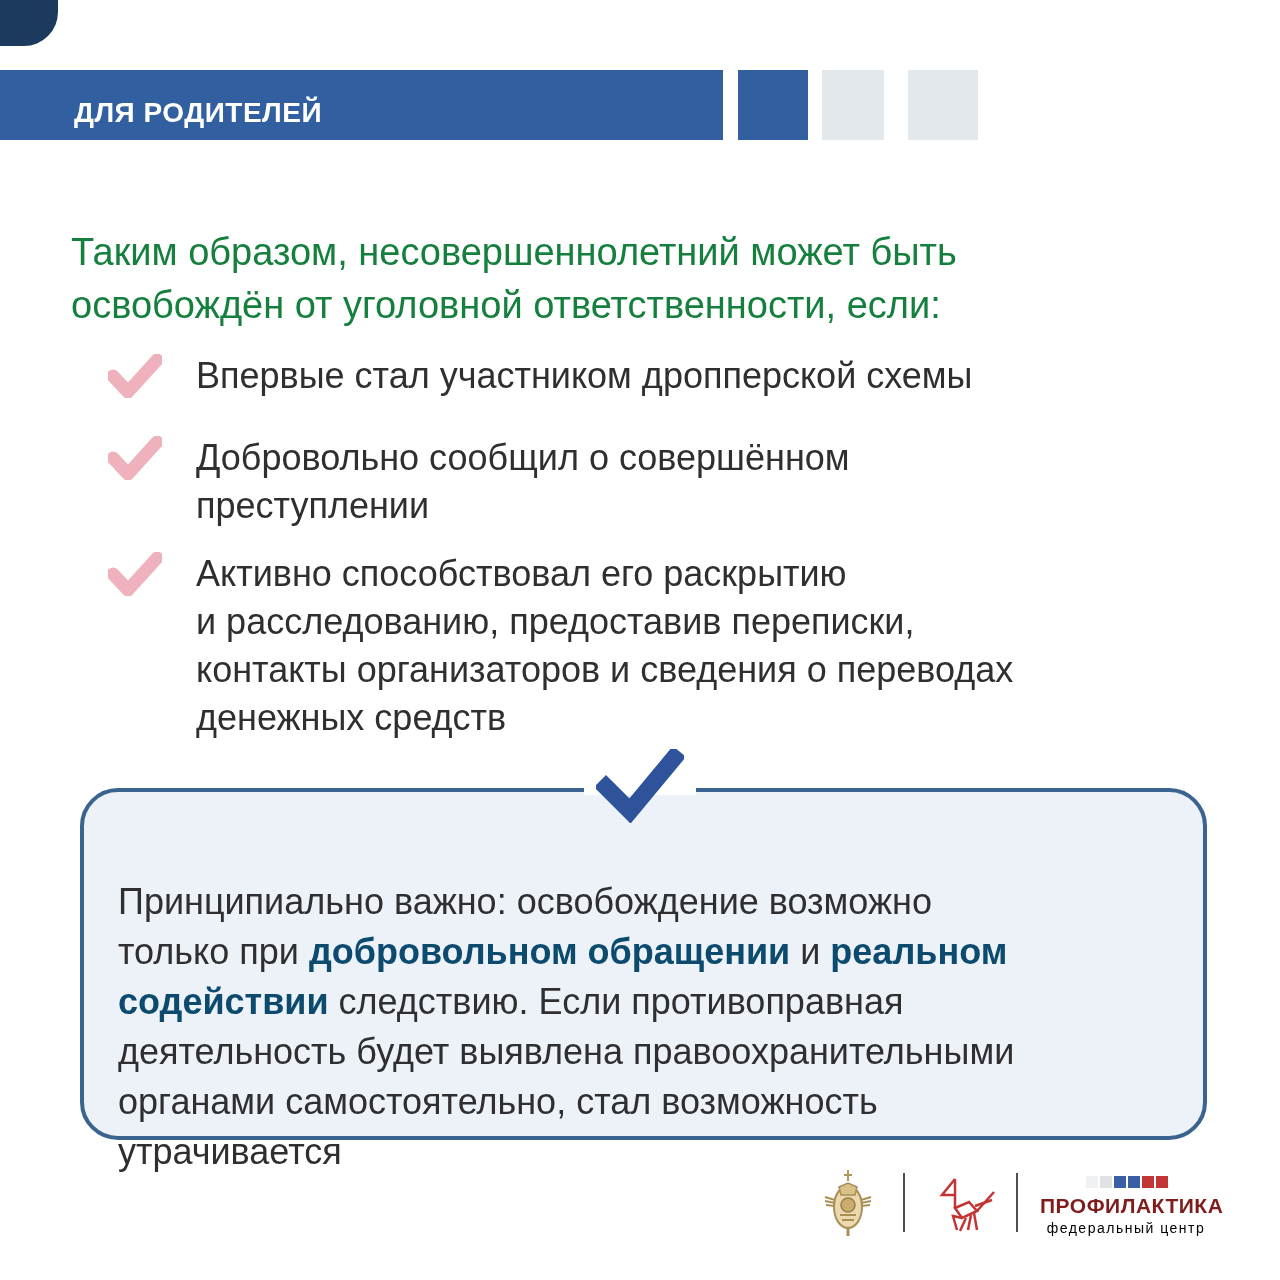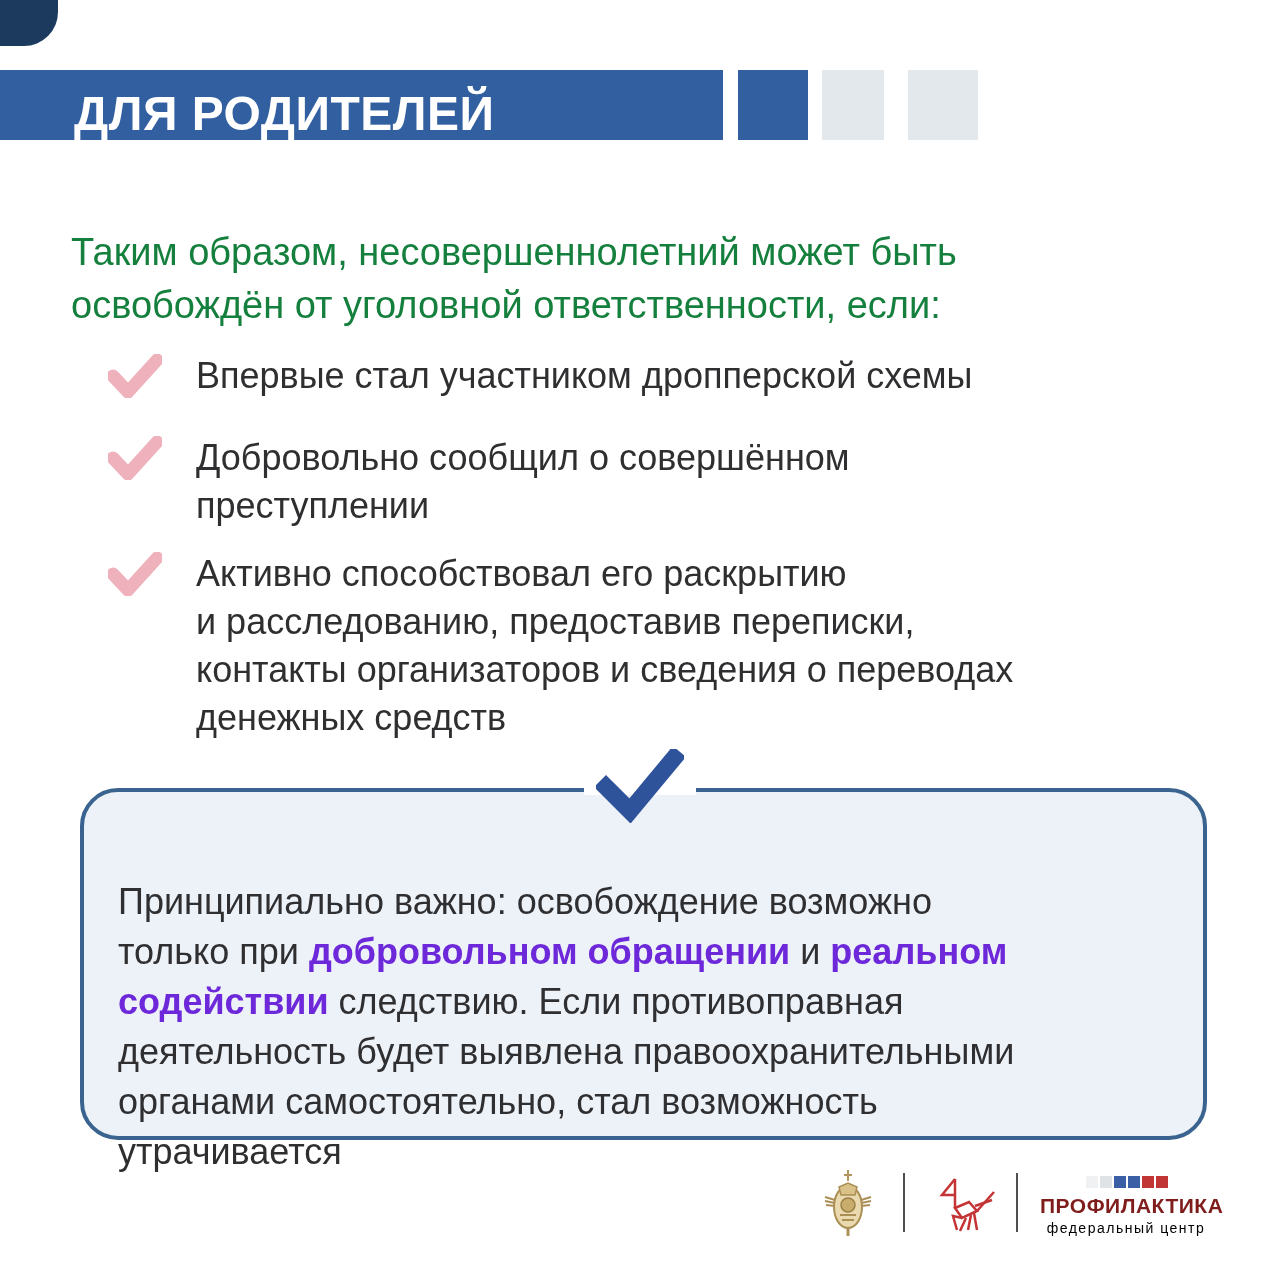--- a/index.html
+++ b/index.html
@@ -10,21 +10,21 @@
   }
   .corner-accent {
     position:absolute; top:0; left:0; width:58px; height:46px;
     background:#1c3a5e; border-radius:0 0 34px 0;
   }
   .header-bar {
     position:absolute; top:70px; left:0; width:723px; height:70px;
     background:#315fa0; display:flex; align-items:center; padding-left:74px;
   }
   .header-title {
-    color:#ffffff; font-weight:bold; font-size:48px; letter-spacing:0.5px;
+    color:#ffffff; font-weight:bold; font-size:28px; letter-spacing:0.5px;
     white-space:nowrap;
     margin-top:16px;
   }
   .hsq { position:absolute; top:70px; height:70px; }
   .hsq-1 { left:738px; width:70px; }
   .hsq-2 { left:822px; width:62px; }
   .hsq-3 { left:908px; width:70px; }
   .intro {
     position:absolute; left:71px; top:226px; width:1130px;
     font-size:38px; line-height:53px; color:#15803d; white-space:pre-line;
@@ -44,21 +44,21 @@
   }
   .check-erase {
     position:absolute; left:584px; top:778px; width:112px; height:17px;
     background:#ffffff;
   }
   .big-check { position:absolute; left:596px; top:749px; width:88px; height:74px; }
   .note-text {
     position:absolute; left:118px; top:827px; width:1050px;
     font-size:36px; line-height:50px; color:#2f2f31; white-space:pre-line;
   }
-  .hl { color:#6d28d9; font-weight:bold; }
+  .hl { color:#0c4a6e; font-weight:bold; }
   .footer-emblem { position:absolute; left:822px; top:1167px; width:52px; height:70px; }
   .footer-divider { position:absolute; top:1173px; width:2px; height:59px; background:#4f4f4f; }
   .fd-1 { left:903px; }
   .fd-2 { left:1016px; }
   .footer-horse { position:absolute; left:924px; top:1173px; width:72px; height:59px; }
   .logo-block { position:absolute; left:1040px; top:1176px; width:172px; }
   .logo-squares { display:flex; gap:2px; margin-left:46px; }
   .logo-squares span { width:12px; height:12px; display:block; }
   .logo-title {
     margin-top:6px; text-align:center; font-size:21px; font-weight:bold;

